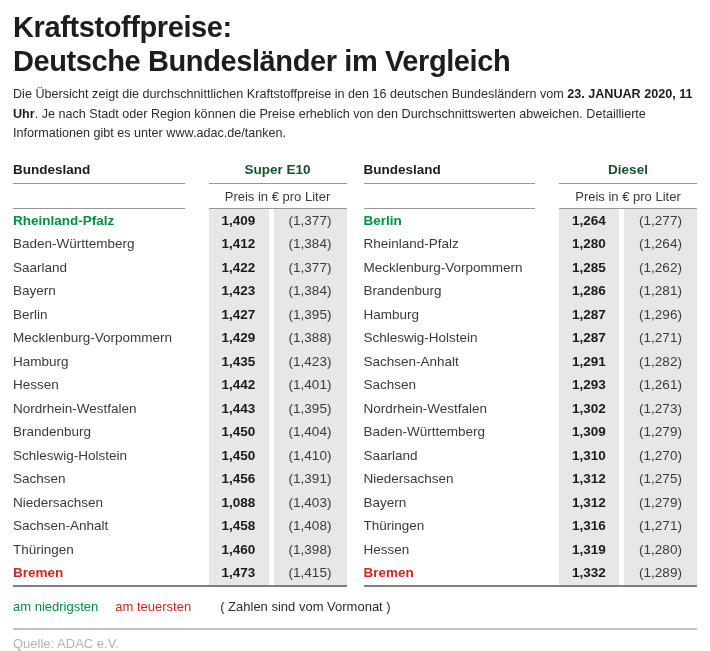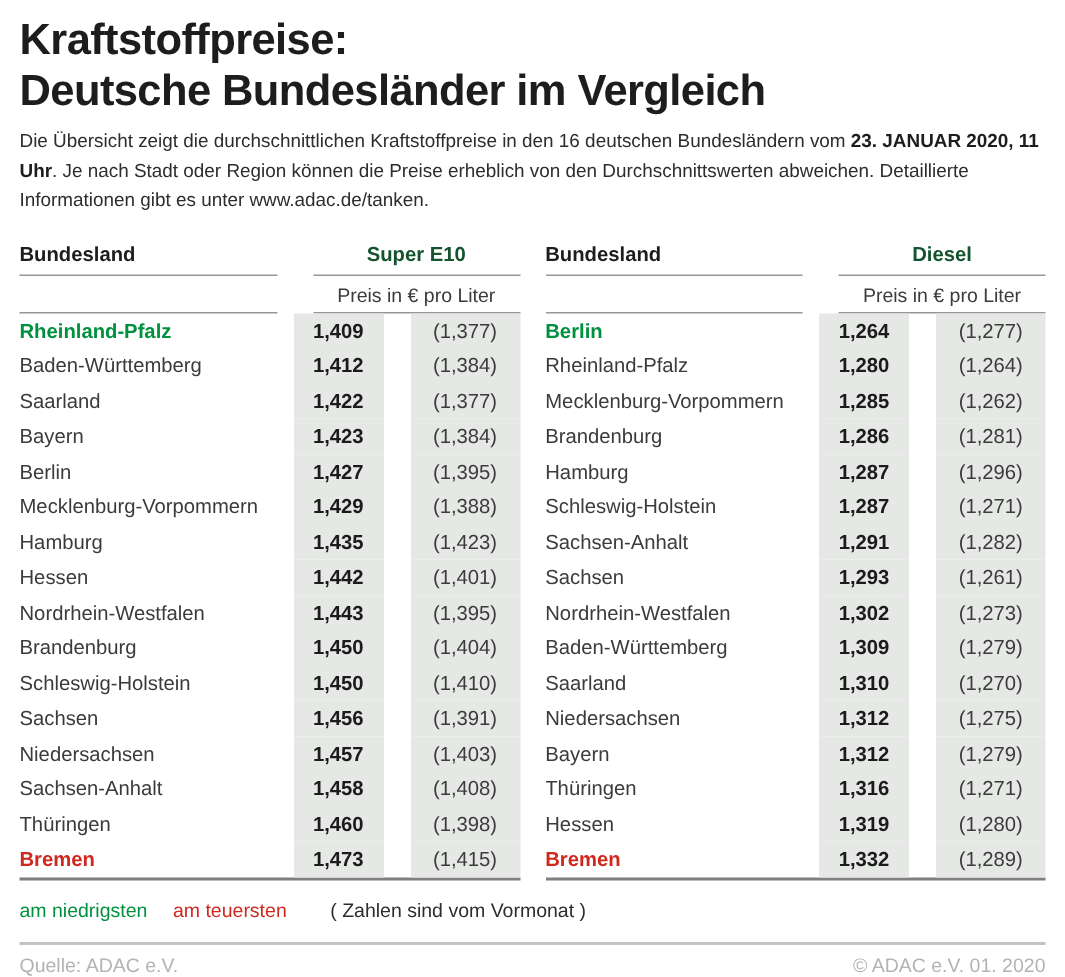--- a/index.html
+++ b/index.html
@@ -38,21 +38,21 @@
     display:flex; align-items:flex-end; justify-content:center;
   }
   .hempty { border-bottom:1px solid #979797; }
   .hsub {
     border-bottom:1px solid #979797; font-size:13px; color:#3b3b3b;
     padding:5px 0 4px; text-align:center;
   }
 
   .rows { border-bottom:2px solid #7f7f7f; }
   .trow {
-    display:grid; grid-template-columns:1fr 60px 73px; column-gap:18px;
+    display:grid; grid-template-columns:1fr 60px 73px; column-gap:5px;
     height:23.5px; font-size:13.5px;
   }
   .cell { display:flex; align-items:center; overflow:hidden; white-space:nowrap; }
   .cell.name  { color:#3b3b3b; }
   .cell.price { background:var(--cellbg); justify-content:center; font-weight:700; color:#1b1b1b; }
   .cell.prev  { background:var(--cellbg); justify-content:center; color:#3b3b3b; }
   .trow.lowest  .name { color:var(--green); font-weight:700; }
   .trow.highest .name { color:var(--red);   font-weight:700; }
 
   
@@ -147,21 +147,21 @@
             <span class="cell price">1,450</span>
             <span class="cell prev">(1,410)</span>
           </div>
           <div class="trow">
             <span class="cell name">Sachsen</span>
             <span class="cell price">1,456</span>
             <span class="cell prev">(1,391)</span>
           </div>
           <div class="trow">
             <span class="cell name">Niedersachsen</span>
-            <span class="cell price">1,457</span>
+            <span class="cell price">1,088</span>
             <span class="cell prev">(1,403)</span>
           </div>
           <div class="trow">
             <span class="cell name">Sachsen-Anhalt</span>
             <span class="cell price">1,458</span>
             <span class="cell prev">(1,408)</span>
           </div>
           <div class="trow">
             <span class="cell name">Thüringen</span>
             <span class="cell price">1,460</span>
@@ -271,16 +271,15 @@
   </div>
 
   <div class="legend">
     <span class="low">am niedrigsten</span>
     <span class="high">am teuersten</span>
     <span class="note">( Zahlen sind vom Vormonat )</span>
   </div>
 
   <div class="footer">
     <span>Quelle: ADAC e.V.</span>
-    <span>© ADAC e.V. 01. 2020</span>
   </div>
 
 </div>
 
 </body></html>

